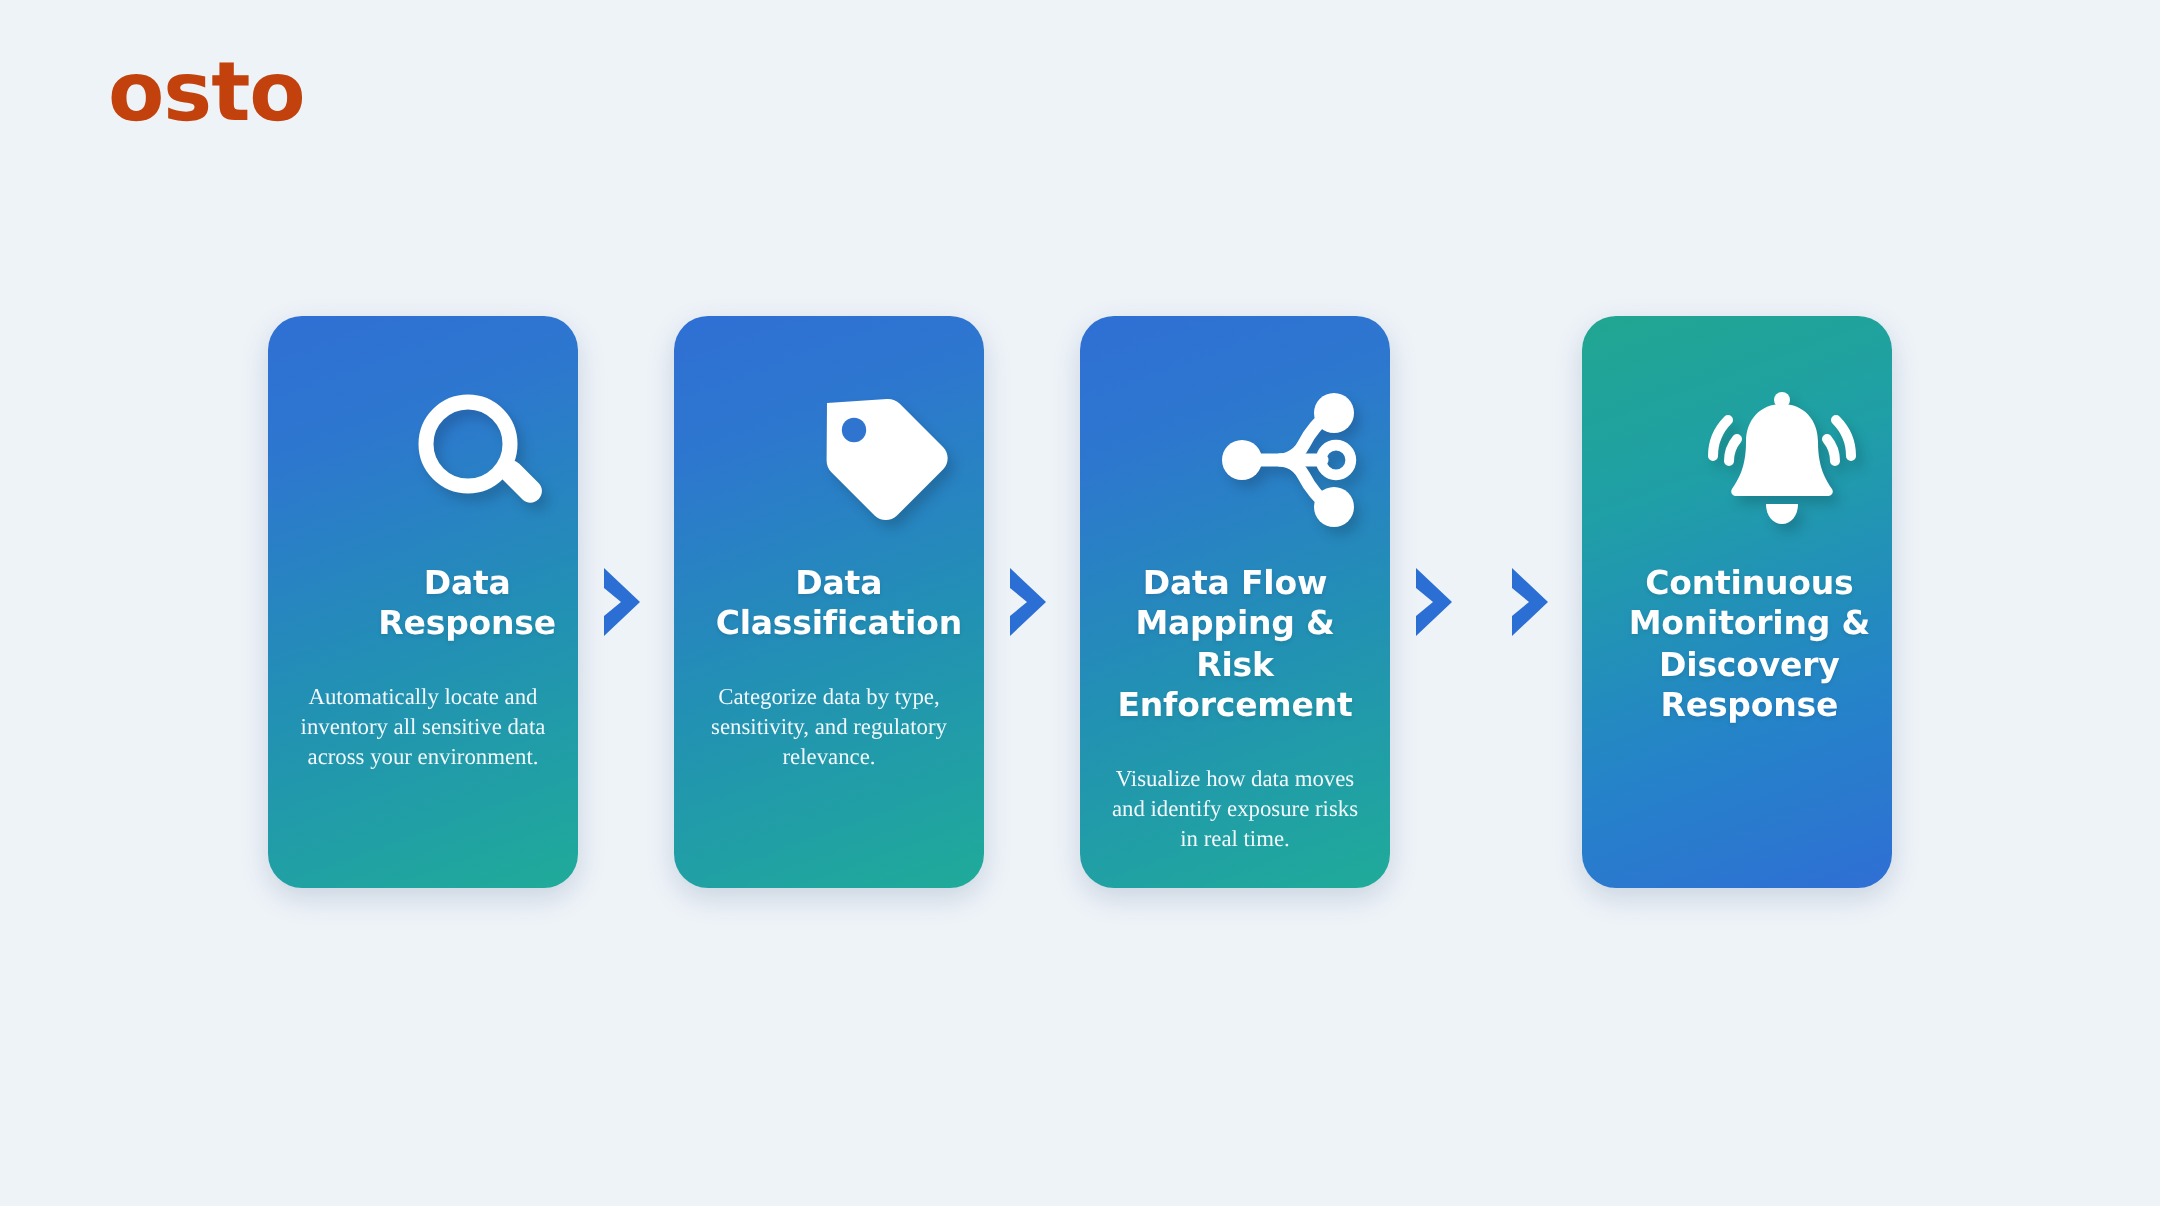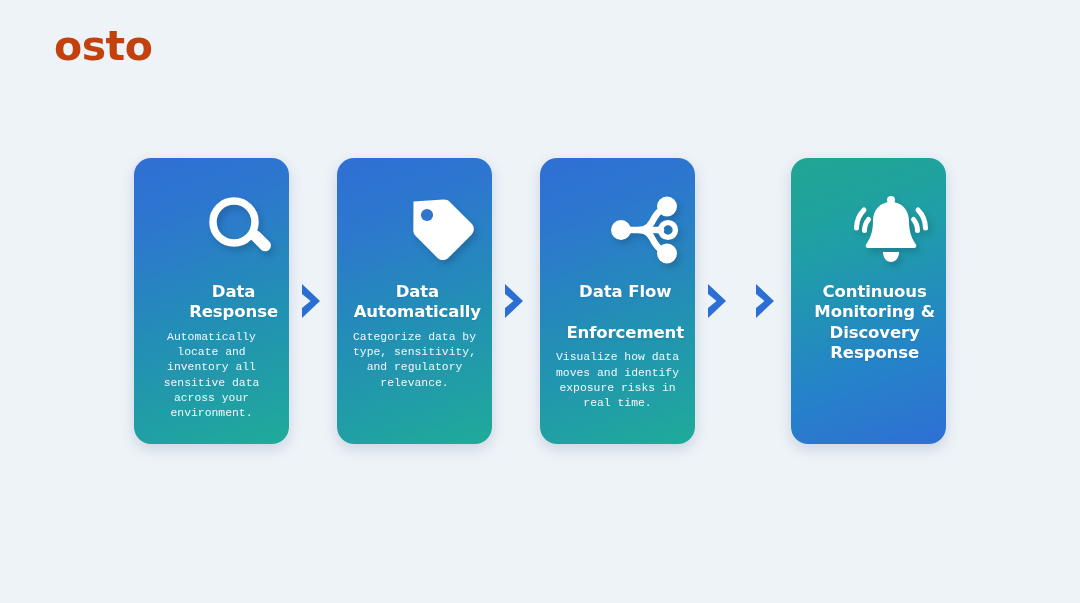--- a/index.html
+++ b/index.html
@@ -85,22 +85,22 @@
     font-family: "DejaVu Sans", sans-serif;
     margin-top: 2px;
     text-shadow: 0 1px 2px rgba(0,0,0,0.10);
   }
 
   .card-desc {
     color: #f2f8fb;
     font-size: 11.4px;
     line-height: 1.34;
     text-align: center;
-    font-family: Liberation Mono, monospace;
-    margin-top: 7px;
+    font-family: Liberation Serif, serif;
+    margin-top: 19px;
     padding: 0 2px;
   }
 
   
   .arrow {
     width: 48px;
     height: 286px;
     display: flex;
     align-items: center;
     justify-content: center;
@@ -139,21 +139,21 @@
     <div class="card-icon">
       <svg width="78" height="76" viewBox="0 0 78 76" fill="none">
         <path d="M10.5 9.5 L40.5 7.5 C43 7.4 45.2 8.2 46.9 9.9 L68.5 31.5
                  C71.6 34.6 71.6 39.6 68.5 42.7 L45.5 65.7 C42.4 68.8 37.4 68.8 34.3 65.7
                  L12.7 44.1 C11 42.4 10.2 40.2 10.3 37.7 Z" fill="#ffffff"></path>
         <circle cx="24" cy="23" r="6.1" fill="#2f74cf"></circle>
       </svg>
     </div>
     <div class="card-title">
       <span>Data</span><br>
-      <span>Automatically</span>
+      <span>Classification</span>
     </div>
     <div class="card-desc">Categorize data by type, sensitivity, and regulatory relevance.</div>
   </div>
 
   <div class="arrow">
     <svg width="26" height="38" viewBox="0 0 26 38">
       <path d="M2 2 L20 19 L2 36 L2 26 L10.5 19 L2 12 Z" fill="#2c6fd4"></path>
     </svg>
   </div>
 
@@ -164,21 +164,21 @@
         <path d="M36 37 C36 37 44 37 48 45 C51 51 56 57 60 59" stroke="#ffffff" stroke-width="6.5" stroke-linecap="round" fill="none"></path>
         <path d="M36 37 H57" stroke="#ffffff" stroke-width="6.5" stroke-linecap="round"></path>
         <circle cx="17" cy="37" r="10" fill="#ffffff"></circle>
         <circle cx="63" cy="13.5" r="10" fill="#ffffff"></circle>
         <circle cx="63" cy="60.5" r="10" fill="#ffffff"></circle>
         <circle cx="64" cy="37" r="7.4" stroke="#ffffff" stroke-width="5.4" fill="none"></circle>
       </svg>
     </div>
     <div class="card-title">
       <span>Data Flow</span><br>
-      <br>
+      <span>Mapping &amp; Risk</span><br>
       <span>Enforcement</span>
     </div>
     <div class="card-desc">Visualize how data moves and identify exposure risks in real time.</div>
   </div>
 
   <div class="arrow">
     <svg width="26" height="38" viewBox="0 0 26 38">
       <path d="M2 2 L20 19 L2 36 L2 26 L10.5 19 L2 12 Z" fill="#2c6fd4"></path>
     </svg>
   </div>

